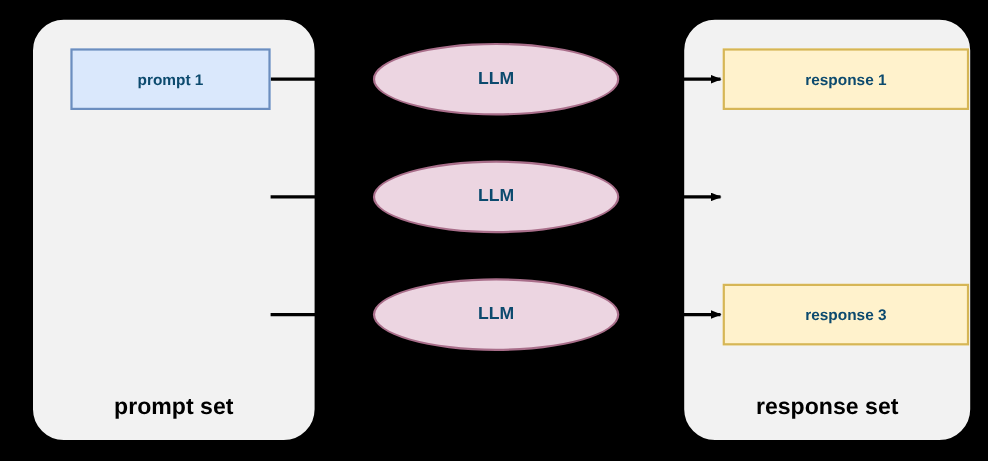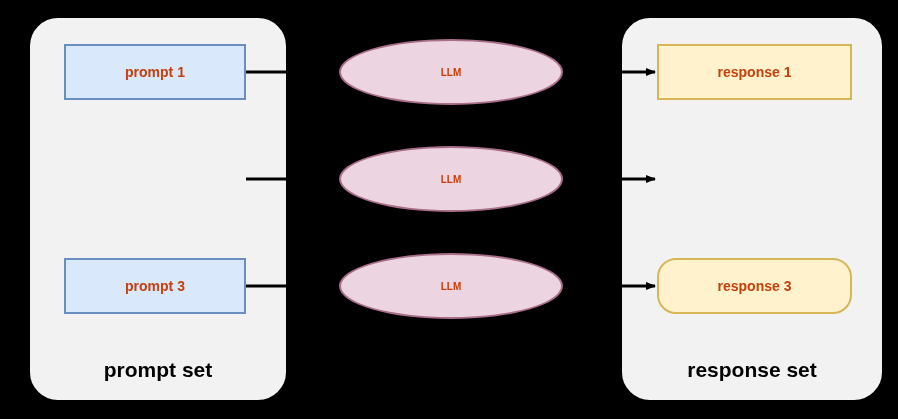--- a/index.html
+++ b/index.html
@@ -31,46 +31,46 @@
     font-weight: bold;
     color: #000000;
   }
   .node {
     position: absolute;
     display: flex;
     align-items: center;
     justify-content: center;
     font-weight: bold;
     font-size: 14px;
-    color: #c2410c;
+    color: #0c4a6e;
     box-sizing: border-box;
     text-align: center;
   }
   .prompt-box {
     background: #dae8fc;
     border: 2px solid #6c8ebf;
     width: 182px;
     height: 56px;
     left: 64px;
   }
   .response-box {
     background: #fff2cc;
     border: 2px solid #d6b656;
-    width: 195px;
+    width: 224px;
     height: 56px;
     left: 657px;
   }
   .llm-ellipse {
     background: #ecd5e1;
     border: 2px solid #a96e8a;
     border-radius: 50%;
     width: 224px;
     height: 66px;
     left: 339px;
-    font-size: 10px;
+    font-size: 16px;
   }
   svg.arrows {
     position: absolute;
     left: 0;
     top: 0;
     pointer-events: none;
   }
 </style>
 </head>
 <body>
@@ -93,22 +93,21 @@
     </defs>
     <line x1="246" y1="72" x2="337" y2="72" stroke="#000000" stroke-width="3" marker-end="url(#ah)"></line>
     <line x1="246" y1="179" x2="337" y2="179" stroke="#000000" stroke-width="3" marker-end="url(#ah)"></line>
     <line x1="246" y1="286" x2="337" y2="286" stroke="#000000" stroke-width="3" marker-end="url(#ah)"></line>
     <line x1="563" y1="72" x2="655" y2="72" stroke="#000000" stroke-width="3" marker-end="url(#ah)"></line>
     <line x1="563" y1="179" x2="655" y2="179" stroke="#000000" stroke-width="3" marker-end="url(#ah)"></line>
     <line x1="563" y1="286" x2="655" y2="286" stroke="#000000" stroke-width="3" marker-end="url(#ah)"></line>
   </svg>
 
   <div class="node prompt-box" style="top:44px;">prompt 1</div>
-  <div class="node prompt-box" style="top:258px;">prompt 3</div>
 
   <div class="node llm-ellipse" style="top:39px;">LLM</div>
   <div class="node llm-ellipse" style="top:146px;">LLM</div>
   <div class="node llm-ellipse" style="top:253px;">LLM</div>
 
   <div class="node response-box" style="top:44px;">response 1</div>
-  <div class="node response-box" style="top:258px;border-radius:19px;">response 3</div>
+  <div class="node response-box" style="top:258px;">response 3</div>
 
 </div>
 
 </body></html>

